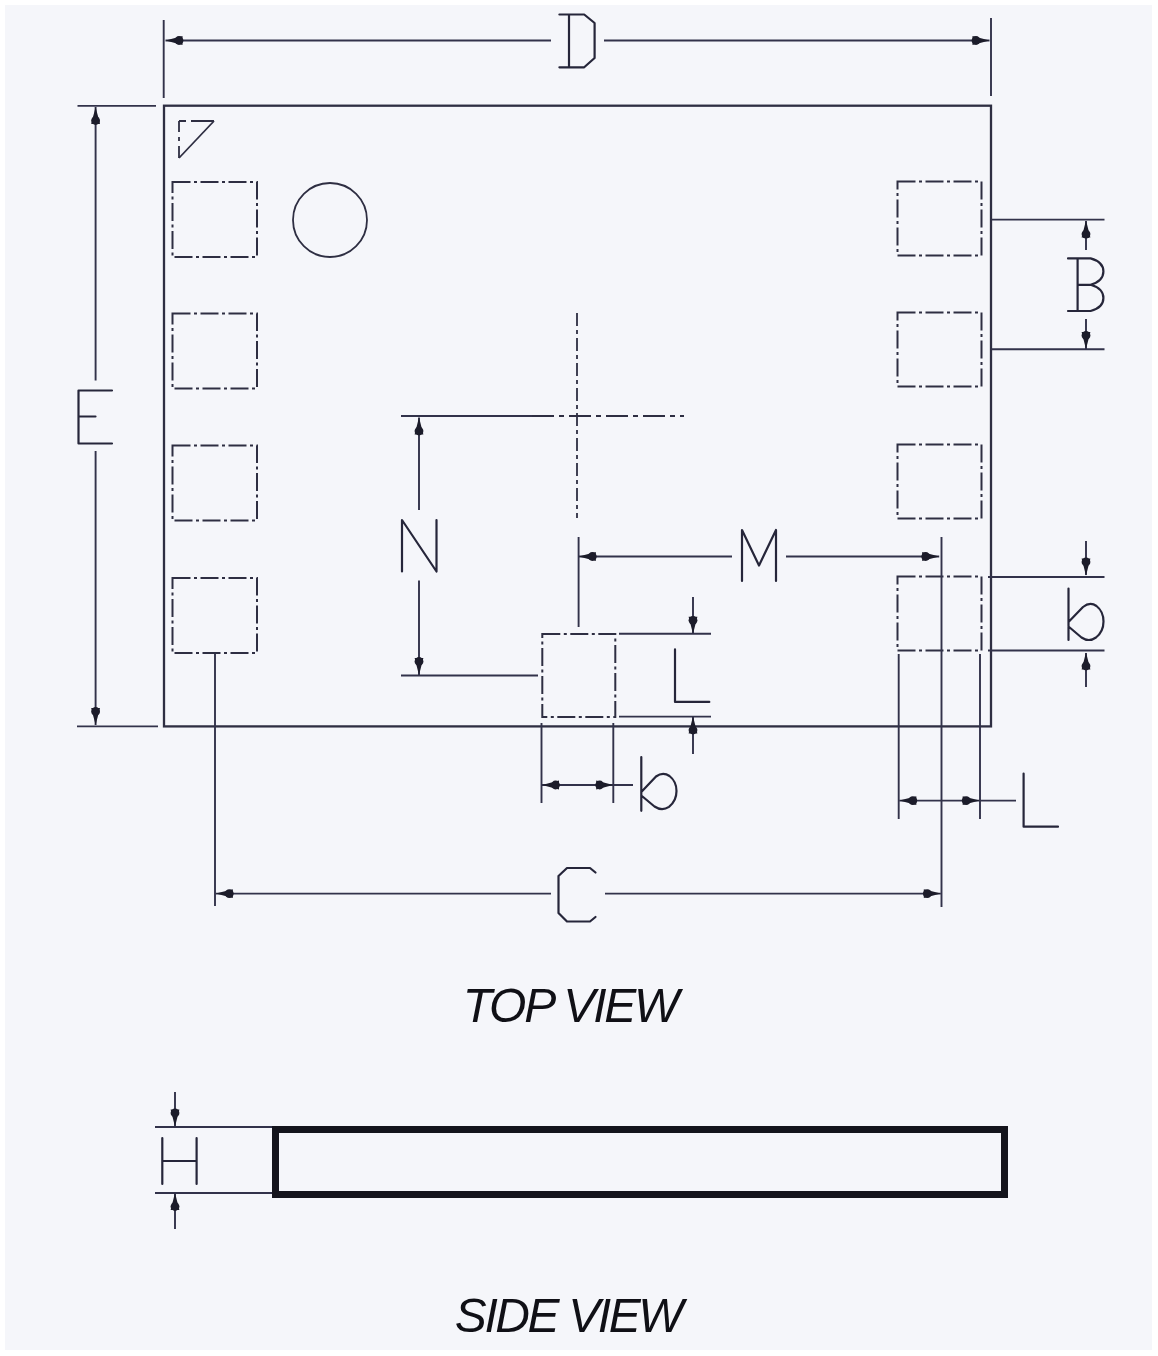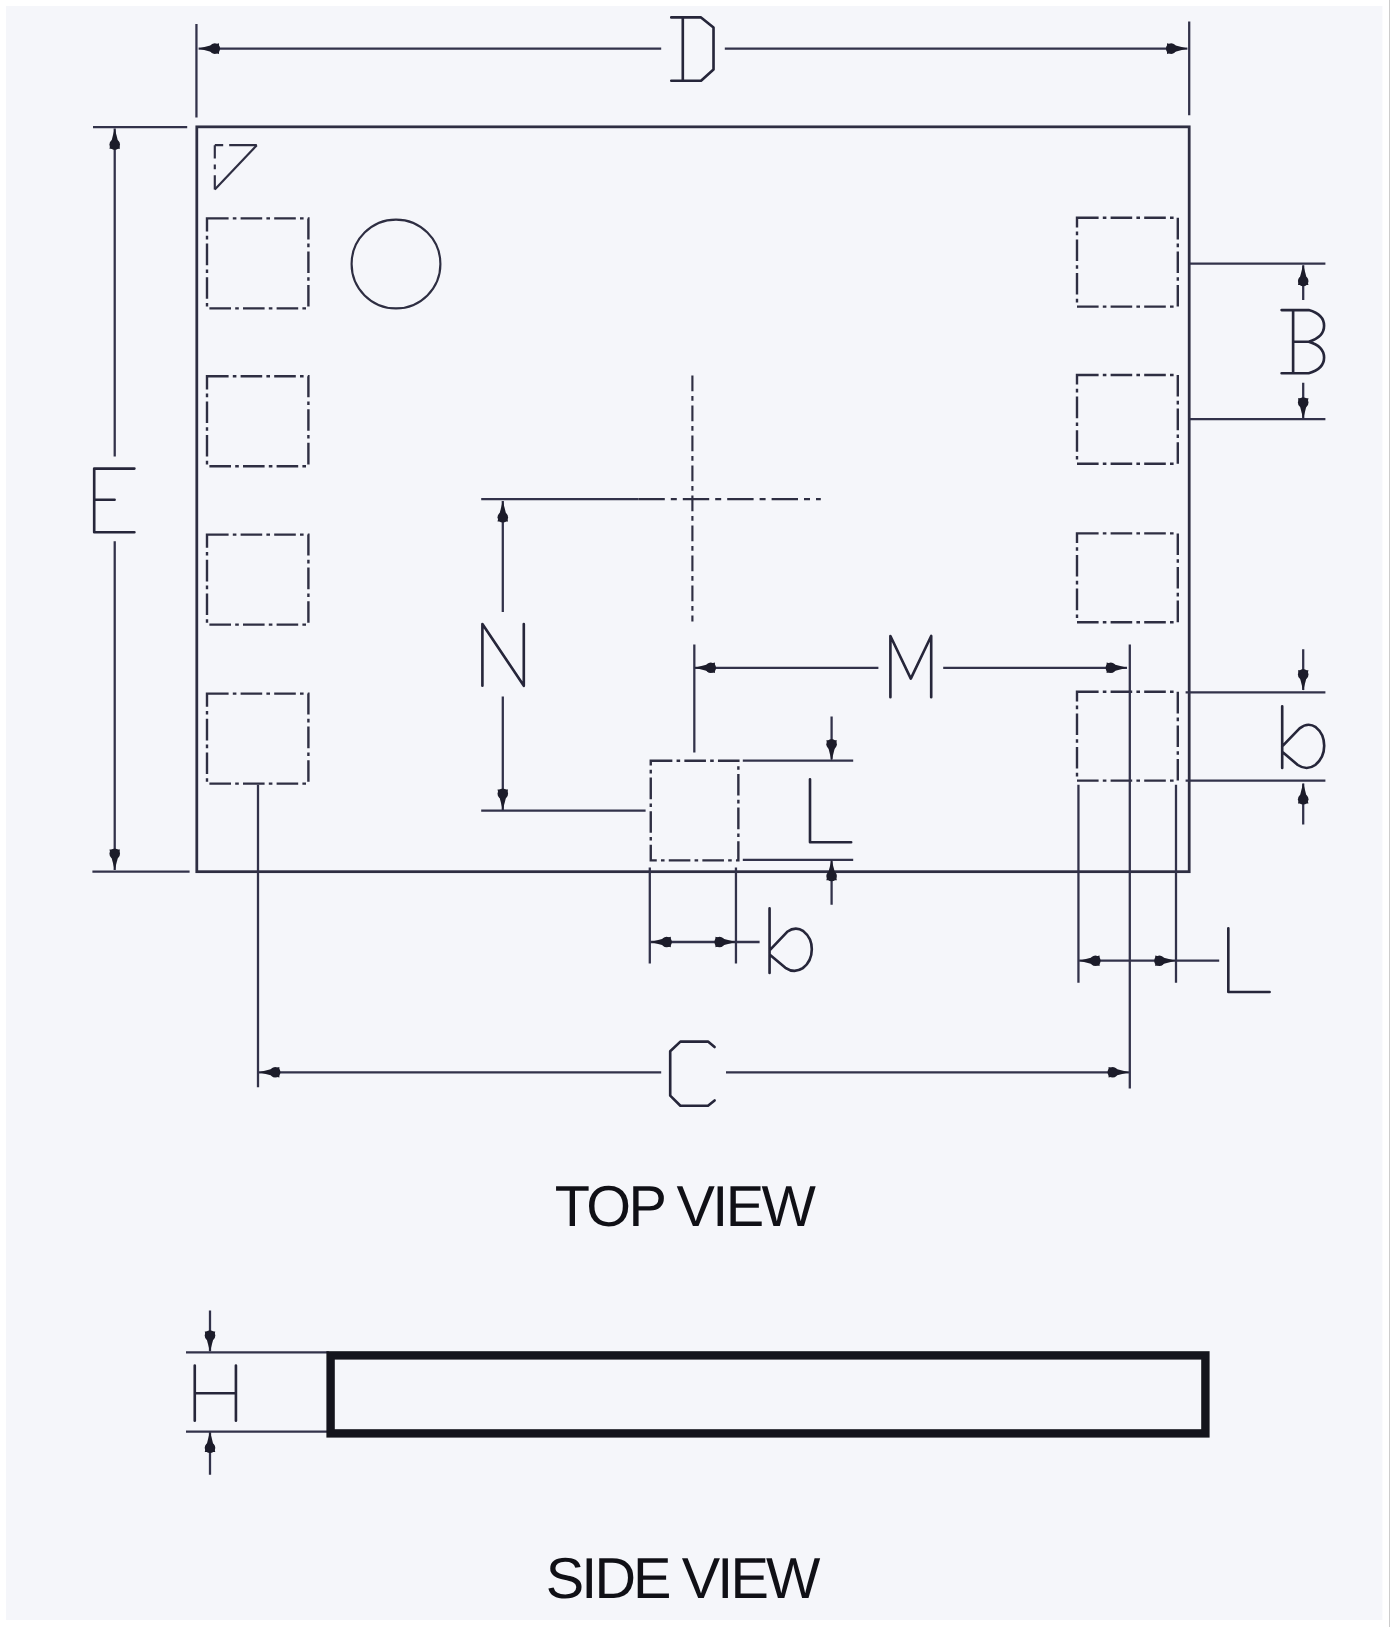--- a/index.html
+++ b/index.html
@@ -1,16 +1,16 @@
 <!DOCTYPE html>
 <html><head>
 <meta charset="utf-8">
 <style>
   html,body{margin:0;padding:0;background:#ffffff;}
-  .page{width:1158px;height:1356px;position:relative;background:#737373;}
+  .page{width:1158px;height:1356px;position:relative;background:#0369a1;font-style:italic;}
   svg{position:absolute;top:0;left:0;filter:blur(0.5px);}
   text{font-family:"Liberation Sans", sans-serif;}
 </style>
 </head>
 <body>
 
 <div class="page">
 <svg width="1158" height="1356" viewBox="0 0 1158 1356">
   <defs>
     <g id="arr">

